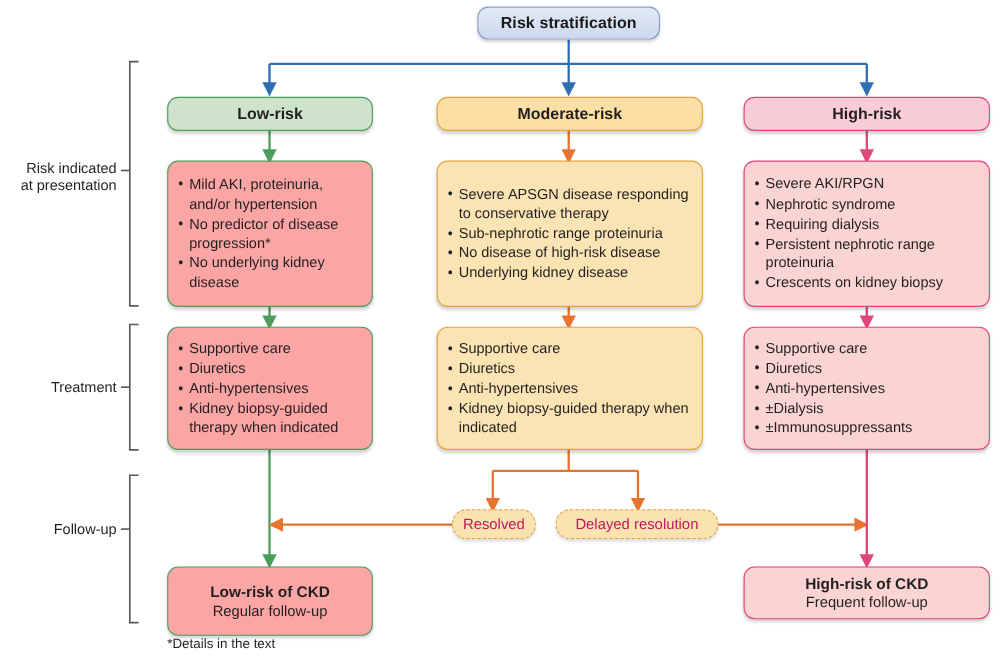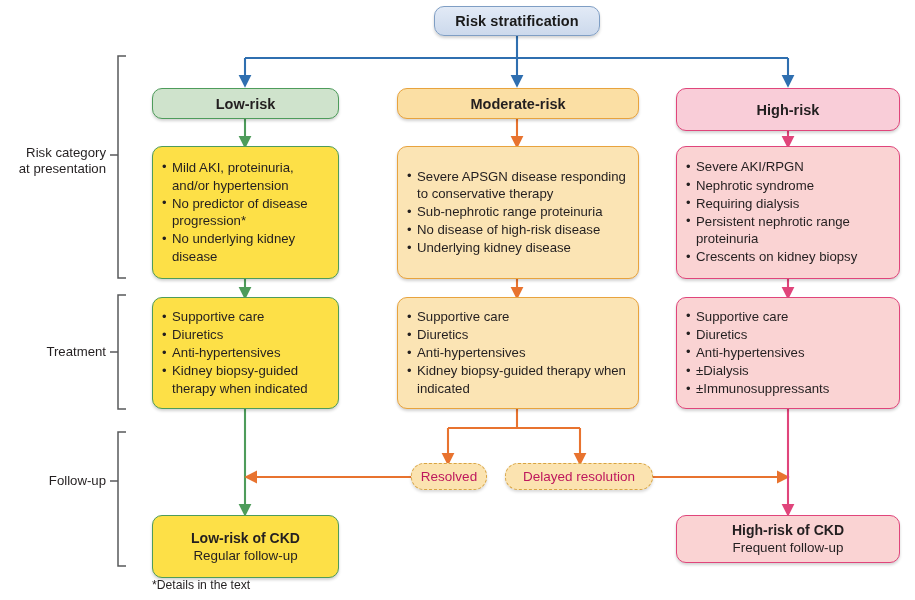--- a/index.html
+++ b/index.html
@@ -28,21 +28,21 @@
   .node.center{align-items:center;text-align:center;}
 
   .title-node{
     font-weight:bold;font-size:14.5px;letter-spacing:.1px;
   }
   .hdr{font-weight:bold;font-size:14.5px;}
 
   
   .root{background:linear-gradient(#e2eaf6,#ccd9ec);border-color:#7f9ec4;color:#1a1a1a;}
   .green{background:#cfe3cc;border-color:#4e9c5b;}
-  .greenlite{background:#fde047;border-color:#4e9c5b;}
+  .greenlite{background:#fca5a5;border-color:#4e9c5b;}
   .orange{background:#fbdfa4;border-color:#e8a33d;}
   .orangelite{background:#fbe4b4;border-color:#e8a33d;}
   .pink{background:#f9cdd8;border-color:#e0457b;}
   .pinklite{background:#fad3d3;border-color:#e0457b;}
   .pill{
     background:#fbe3b0;border:1.3px dashed #d9a441;border-radius:13px;
     box-shadow:0 2px 3px rgba(0,0,0,.15);
     font-size:13.5px;color:#be185d;
     display:flex;align-items:center;justify-content:center;
     position:absolute;box-sizing:border-box;
@@ -127,41 +127,41 @@
       <path d="M126,56 L118,56 L118,278 L126,278"></path>
       <path d="M118,155 L110,155"></path>
       <path d="M126,295 L118,295 L118,409 L126,409"></path>
       <path d="M118,352 L110,352"></path>
       <path d="M126,432 L118,432 L118,566 L126,566"></path>
       <path d="M118,481 L110,481"></path>
     </g>
   </svg>
 
   <div class="row-label" style="left:0;top:145px;width:106px;">
-    <div>Risk category</div>
+    <div>Risk indicated</div>
     <div>at presentation</div>
   </div>
   <div class="row-label" style="left:0;top:344px;width:106px;">
     <div>Treatment</div>
   </div>
   <div class="row-label" style="left:0;top:473px;width:106px;">
     <div>Follow-up</div>
   </div>
 
   <div class="node center root title-node" style="left:434px;top:6px;width:166px;height:30px;">
     <span>Risk stratification</span>
   </div>
 
   <div class="node center green hdr" style="left:152px;top:88px;width:187px;height:31px;">
     <span>Low-risk</span>
   </div>
   <div class="node center orange hdr" style="left:397px;top:88px;width:242px;height:31px;">
     <span>Moderate-risk</span>
   </div>
-  <div class="node center pink hdr" style="left:676px;top:88px;width:224px;height:43px;">
+  <div class="node center pink hdr" style="left:676px;top:88px;width:224px;height:31px;">
     <span>High-risk</span>
   </div>
 
   <div class="node greenlite" style="left:152px;top:146px;width:187px;height:133px;">
     <ul class="bullets">
       <li>Mild AKI, proteinuria, and/or hypertension</li>
       <li>No predictor of disease progression*</li>
       <li>No underlying kidney disease</li>
     </ul>
   </div>

